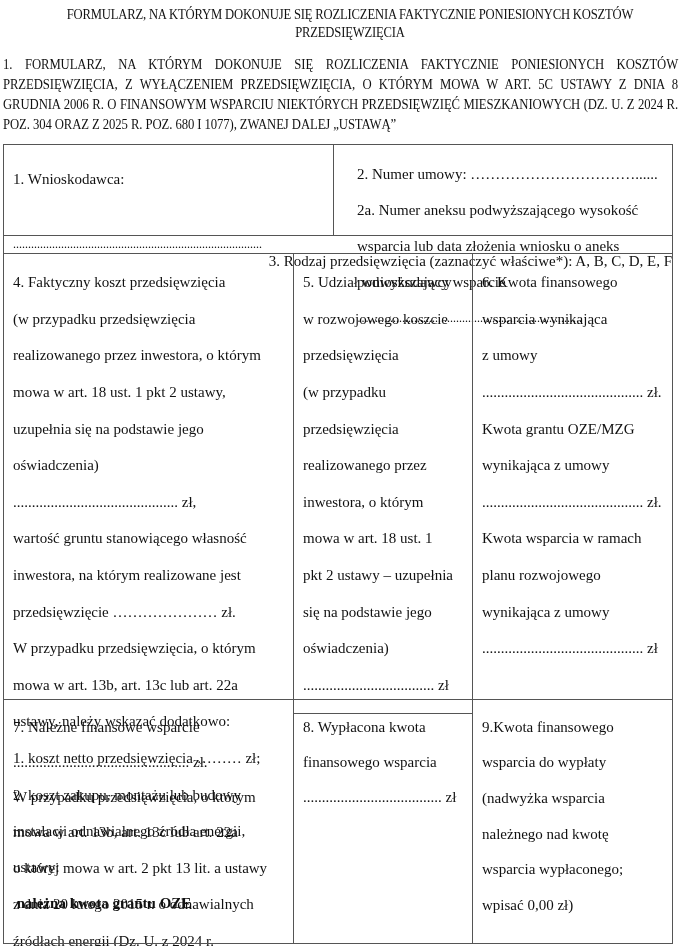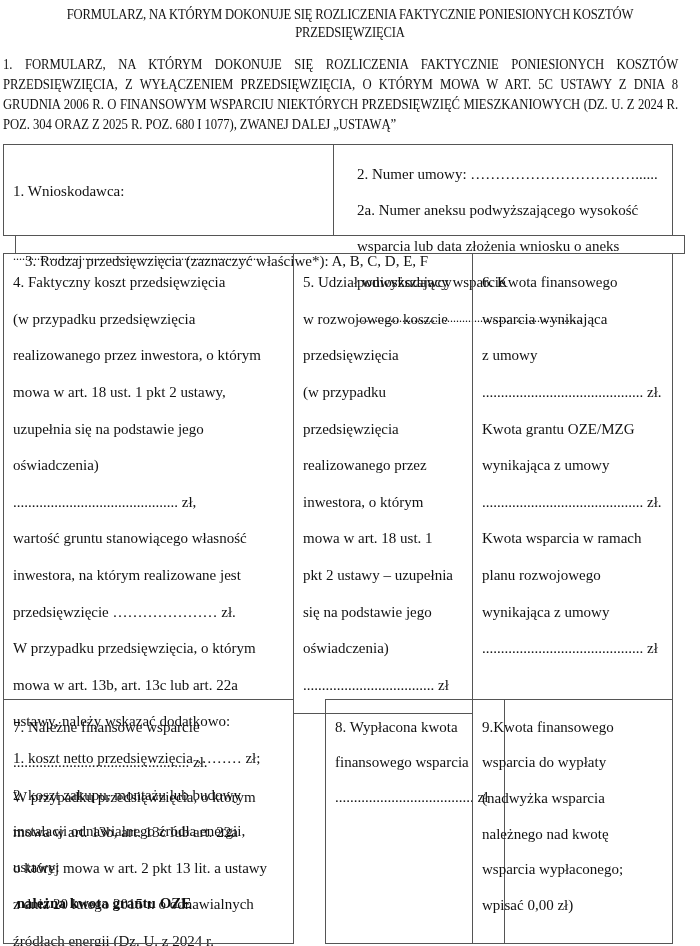--- a/index.html
+++ b/index.html
@@ -27,34 +27,34 @@
 </head>
 <body>
 
 <div class="title">
   <div>FORMULARZ, NA KTÓRYM DOKONUJE SIĘ ROZLICZENIA FAKTYCZNIE PONIESIONYCH KOSZTÓW</div>
   <div>PRZEDSIĘWZIĘCIA</div>
 </div>
 
 <div class="intro">1. FORMULARZ, NA KTÓRYM DOKONUJE SIĘ ROZLICZENIA FAKTYCZNIE PONIESIONYCH KOSZTÓW PRZEDSIĘWZIĘCIA, Z WYŁĄCZENIEM PRZEDSIĘWZIĘCIA, O KTÓRYM MOWA W ART. 5C USTAWY Z DNIA 8 GRUDNIA 2006 R. O FINANSOWYM WSPARCIU NIEKTÓRYCH PRZEDSIĘWZIĘĆ MIESZKANIOWYCH (DZ. U. Z 2024 R. POZ. 304 ORAZ Z 2025 R. POZ. 680 I 1077), ZWANEJ DALEJ „USTAWĄ”</div>
 
-<div class="cell" style="left:3px; top:144px; width:331px; height:92px; padding-top:18px;">
+<div class="cell" style="left:3px; top:144px; width:331px; height:92px; padding-top:6px;">
   <span class="ln">1. Wnioskodawca:</span>
   <span class="ln" style="margin-top:26px; font-size:12px;">...................................................................................</span>
 </div>
 
 <div class="cell" style="left:333px; top:144px; width:340px; height:92px; padding-top:2px; line-height:18px;padding-left:23px;">
   <span class="ln">2. Numer umowy: ……………………………......</span>
   <span class="ln">2a. Numer aneksu podwyższającego wysokość</span>
   <span class="ln">wsparcia lub data złożenia wniosku o aneks</span>
   <span class="ln">podwyższający wsparcie</span>
   <span class="ln" style="font-size:12px;">….......................................................................</span>
 </div>
 
-<div class="cell" style="left:15px; top:235px; width:670px; height:19px; padding-top:0; line-height:17px;">
+<div class="cell" style="left:3px; top:235px; width:670px; height:19px; padding-top:0; line-height:17px;text-align:right;">
   <span class="ln">3. Rodzaj przedsięwzięcia (zaznaczyć właściwe*): A, B, C, D, E, F</span>
 </div>
 
 <div class="cell" style="left:3px; top:253px; width:291px; height:447px; line-height:18.3px;">
   <span class="ln">4. Faktyczny koszt przedsięwzięcia</span>
   <span class="ln">(w przypadku przedsięwzięcia</span>
   <span class="ln">realizowanego przez inwestora, o którym</span>
   <span class="ln">mowa w art. 18 ust. 1 pkt 2 ustawy,</span>
   <span class="ln">uzupełnia się na podstawie jego</span>
   <span class="ln">oświadczenia)</span>
@@ -119,21 +119,21 @@
   
   
   
   
   
   
   
   
 </div>
 
-<div class="cell" style="left:293px; top:699px; width:180px; height:245px; line-height:17.6px;margin-left:32px;">
+<div class="cell" style="left:293px; top:699px; width:180px; height:245px; line-height:17.6px;">
   <span class="ln">8. Wypłacona kwota</span>
   <span class="ln">finansowego wsparcia</span>
   <span class="ln">..................................... zł</span>
 </div>
 
 <div class="cell" style="left:472px; top:699px; width:201px; height:245px; line-height:17.8px;">
   <span class="ln">9.Kwota finansowego</span>
   <span class="ln">wsparcia do wypłaty</span>
   <span class="ln">(nadwyżka wsparcia</span>
   <span class="ln">należnego nad kwotę</span>

